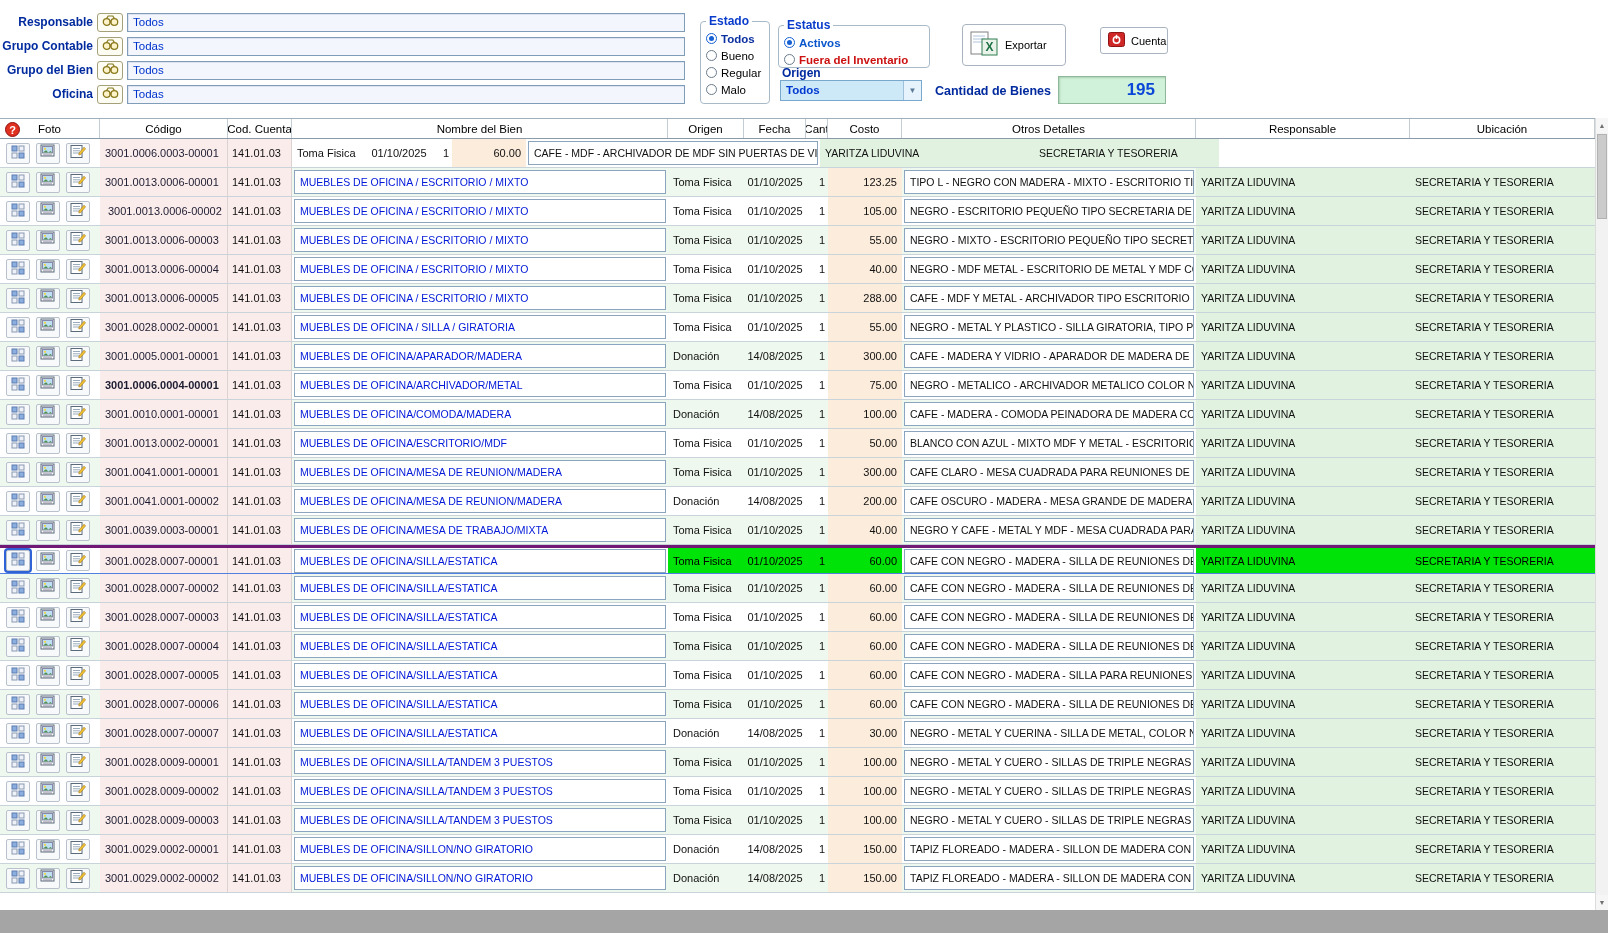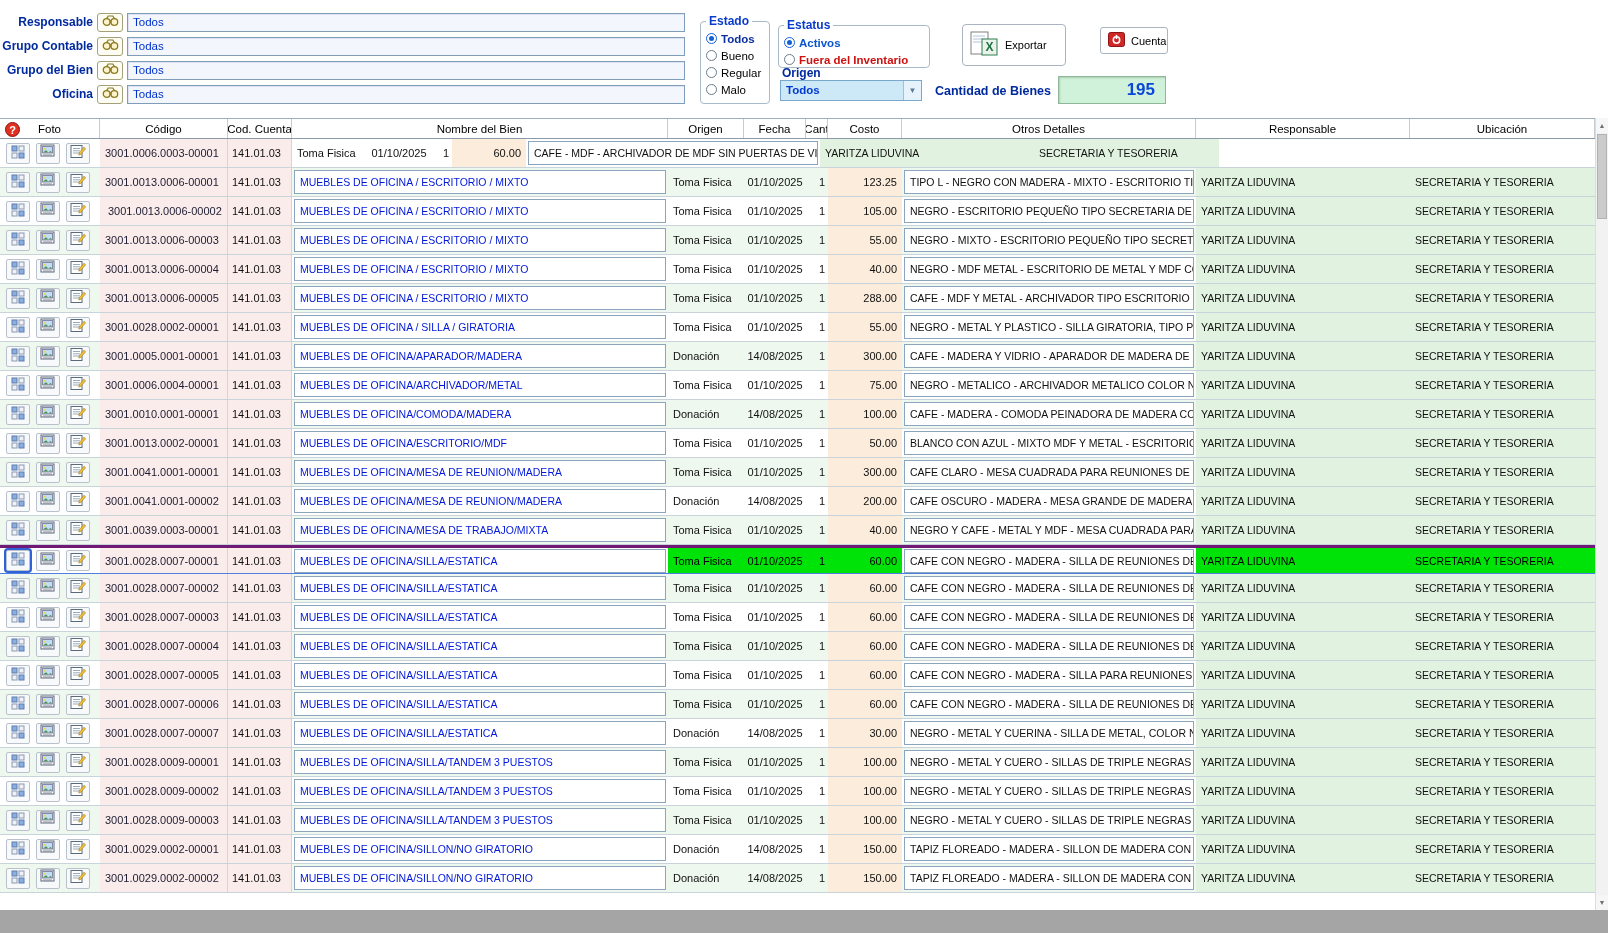--- a/index.html
+++ b/index.html
@@ -606,21 +606,21 @@
           <button class="ibtn">
             <span><svg width="16" height="15" viewBox="0 0 16 15">
                 <rect x="1" y="1.5" width="11" height="12" fill="#ffffff" stroke="#5a6a7a"></rect>
                 <line x1="3" y1="4.5" x2="10" y2="4.5" stroke="#9ab" stroke-width="1"></line>
                 <line x1="3" y1="6.8" x2="10" y2="6.8" stroke="#9ab" stroke-width="1"></line>
                 <line x1="3" y1="9" x2="10" y2="9" stroke="#9ab" stroke-width="1"></line>
                 <path d="M9 9 L14 3.2 L15.6 4.8 L10.6 10.6 L8.8 11z" fill="#f0c030" stroke="#a07820" stroke-width="0.6"></path>
               </svg></span>
           </button>
         </div>
-        <div class="cell c-codigo" style="width: 128px;">3001.0006.0004-00001</div>
+        <div class="cell c-codigo" style="width: 128px; font-weight: bold;">3001.0006.0004-00001</div>
         <div class="cell c-cuenta" style="width: 64px;">141.01.03</div>
         <div class="cell c-nombre" style="width: 376px;">
           <div class="nbox">MUEBLES DE OFICINA/ARCHIVADOR/METAL</div>
         </div>
         <div class="cell c-origen" style="width: 76px;">Toma Fisica</div>
         <div class="cell c-fecha" style="width: 62px;">01/10/2025</div>
         <div class="cell c-cant" style="width: 22px;">1</div>
         <div class="cell c-costo" style="width: 74px;">75.00</div>
         <div class="cell c-detalles" style="width: 294px;">
           <div class="dbox">NEGRO - METALICO - ARCHIVADOR METALICO COLOR NEGR</div>

